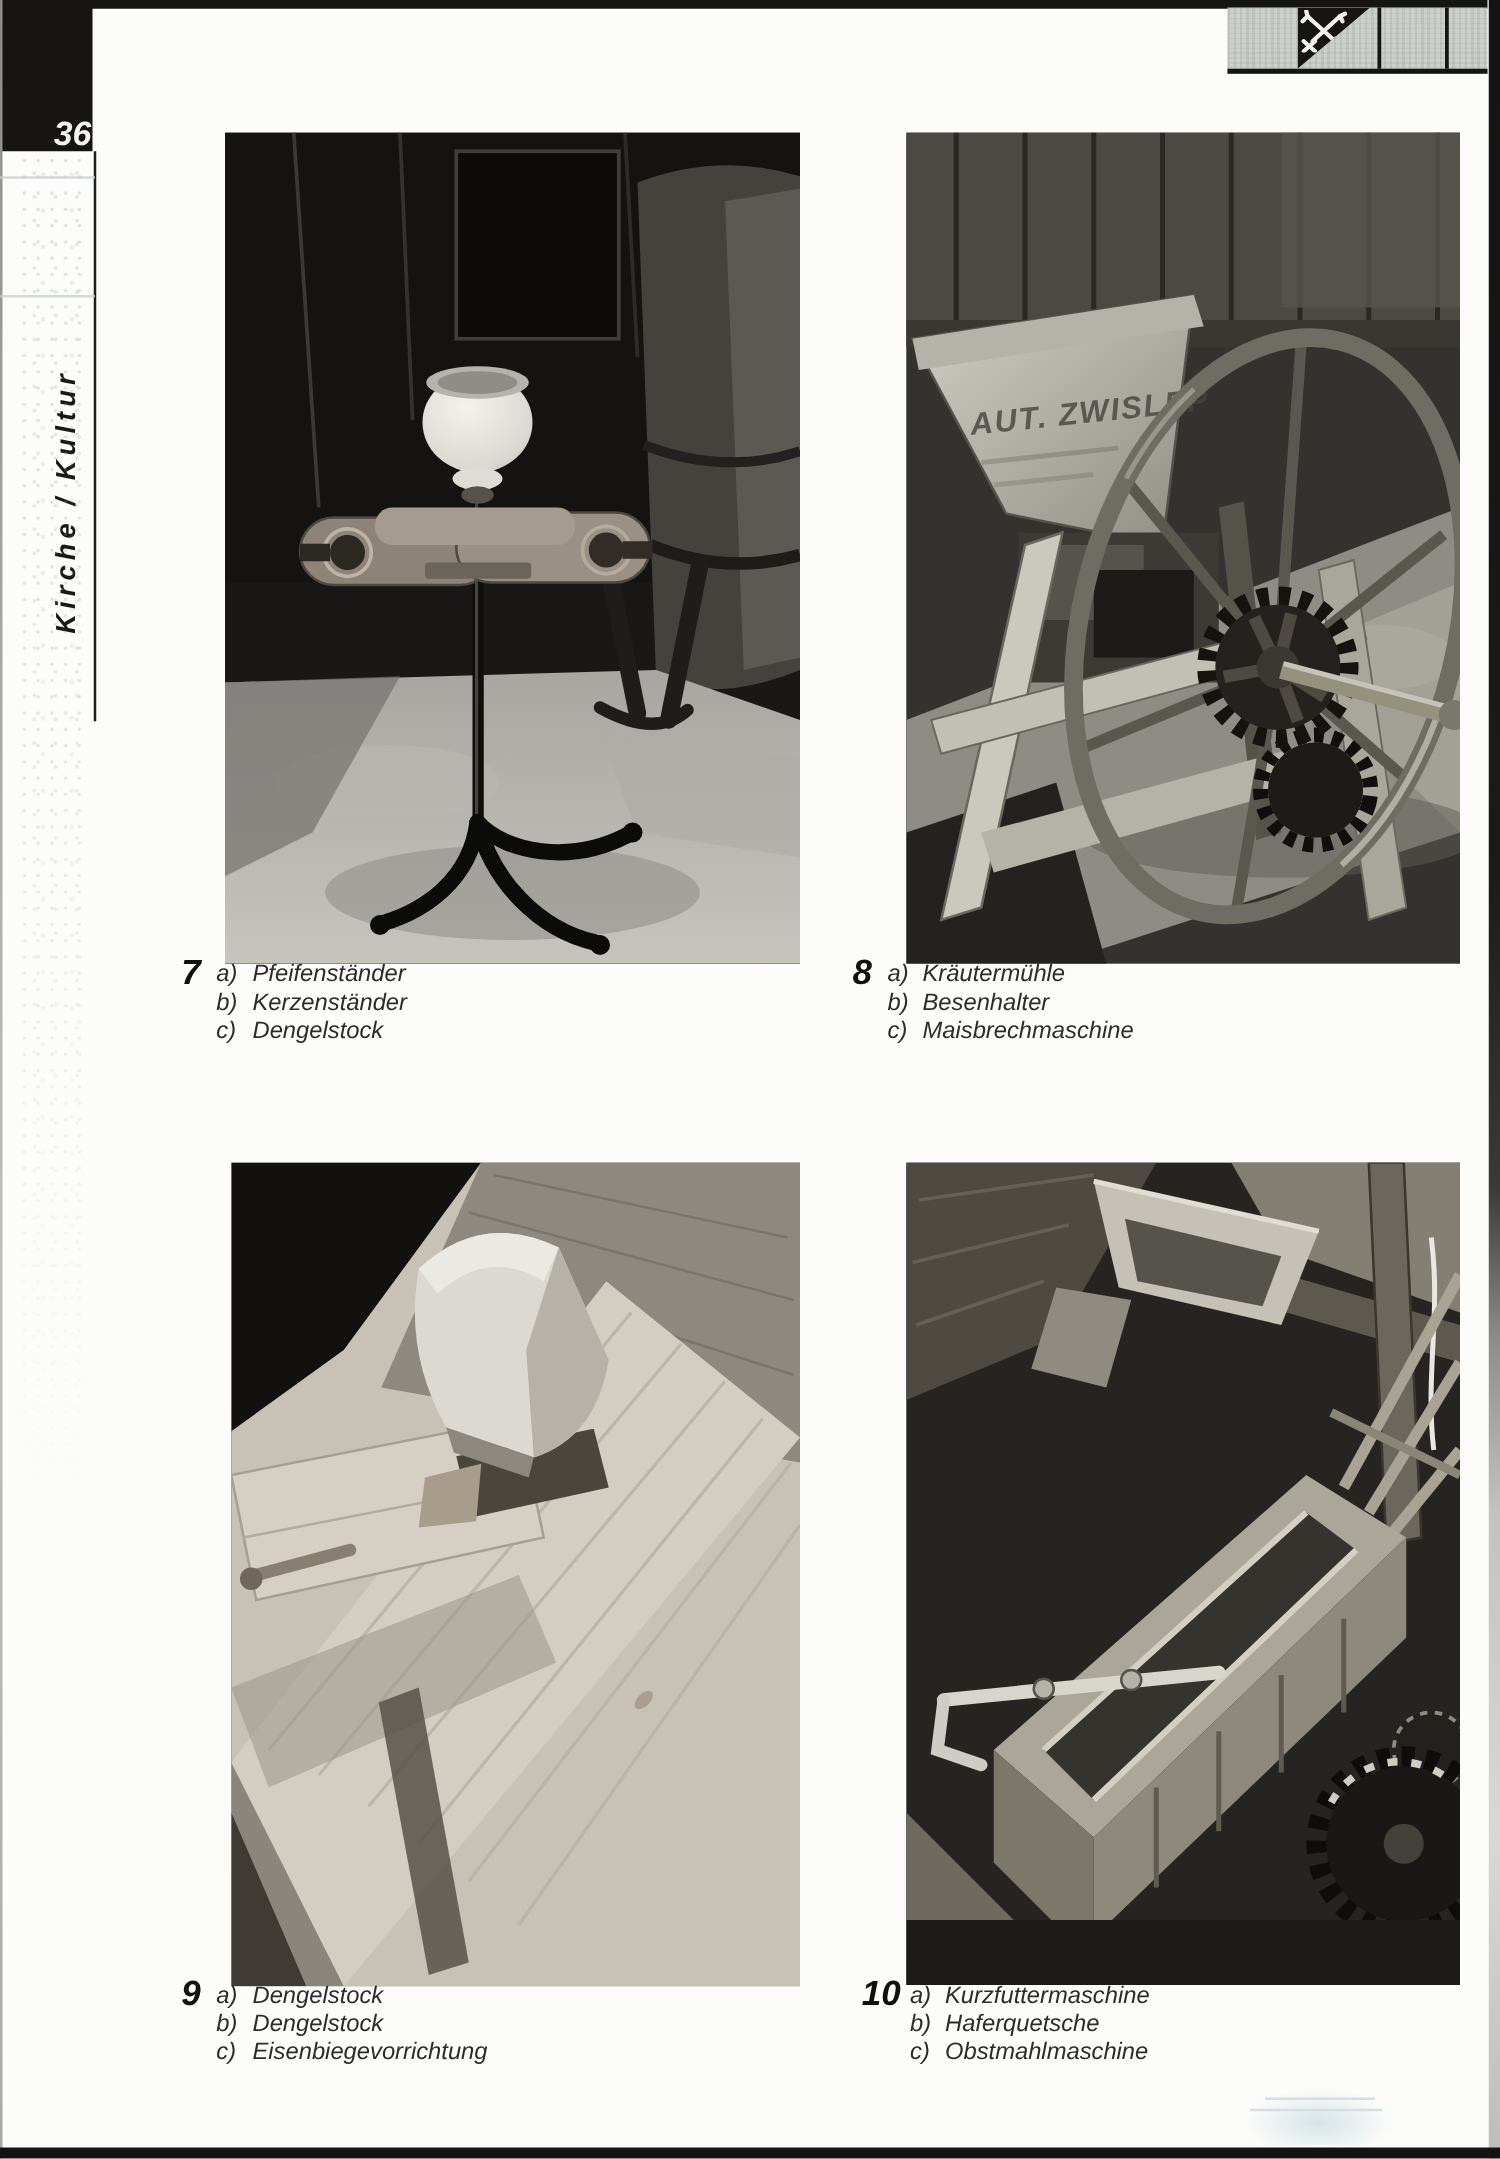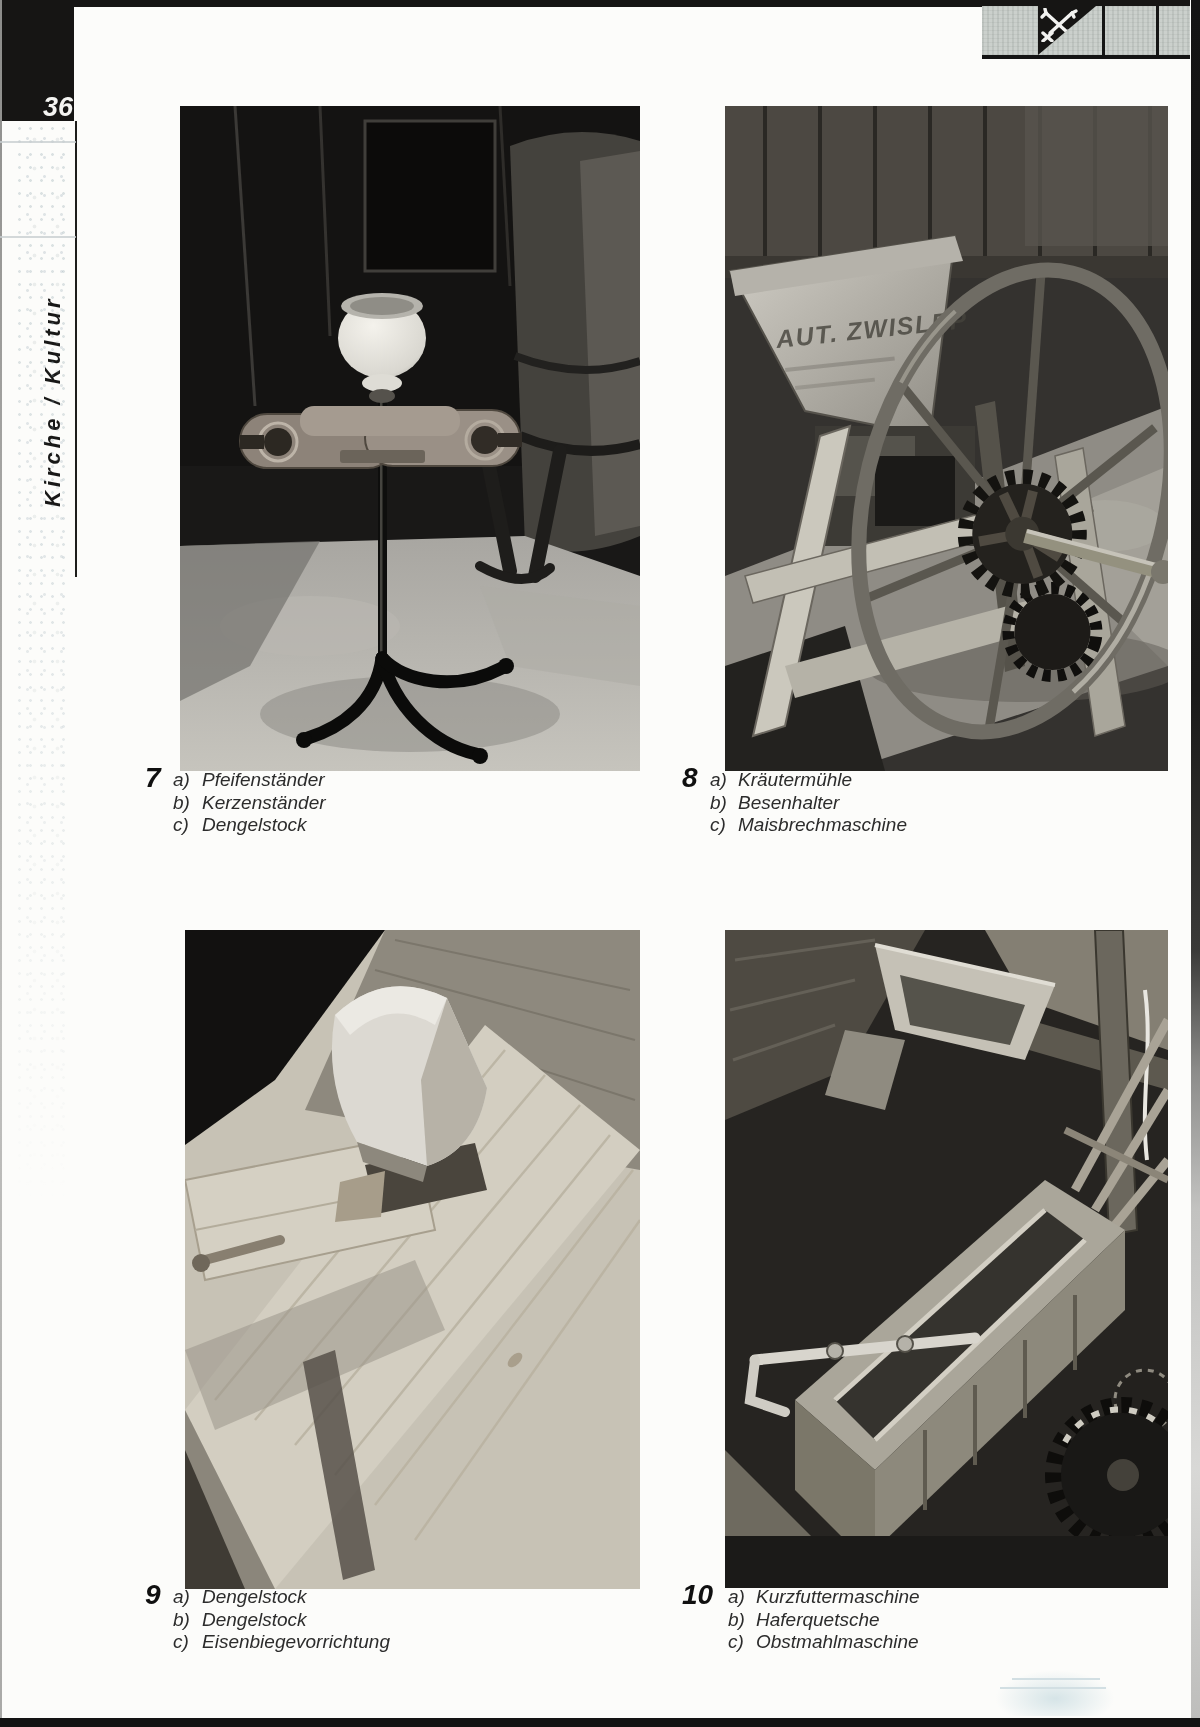--- a/index.html
+++ b/index.html
@@ -59,21 +59,21 @@
   .photo-10{left:685px;top:914px;width:443px;height:658px;}
   
   .question{position:absolute;display:flex;align-items:flex-start;}
   .q-number{font-size:28px;line-height:26px;font-weight:bold;color:#101010;margin-top:-4px;}
   .q-options{display:flex;flex-direction:column;font-size:19px;line-height:22.5px;color:#2c2c2c;}
   .opt{display:flex;}
   .opt-label{flex:0 0 29px;}
   .q7{left:145px;top:769px;}  .q7 .q-number{width:28px;}
   .q8{left:682px;top:769px;}  .q8 .q-number{width:28px;} .q8 .opt-label{flex-basis:28px;}
   .q9{left:145px;top:1586px;} .q9 .q-number{width:28px;}
-  .q10{left:682px;top:1586px;}.q10 .q-number{width:46px;} .q10 .opt-label{flex-basis:28px;}
+  .q10{left:682px;top:1586px;}.q10 .q-number{width:46px;text-align:center;} .q10 .opt-label{flex-basis:28px;}
 </style>
 </head>
 <body>
 
 <div class="page">
 
   <div class="top-bar"></div>
 
   <div class="tab-band">
     <div class="tab-triangle">

